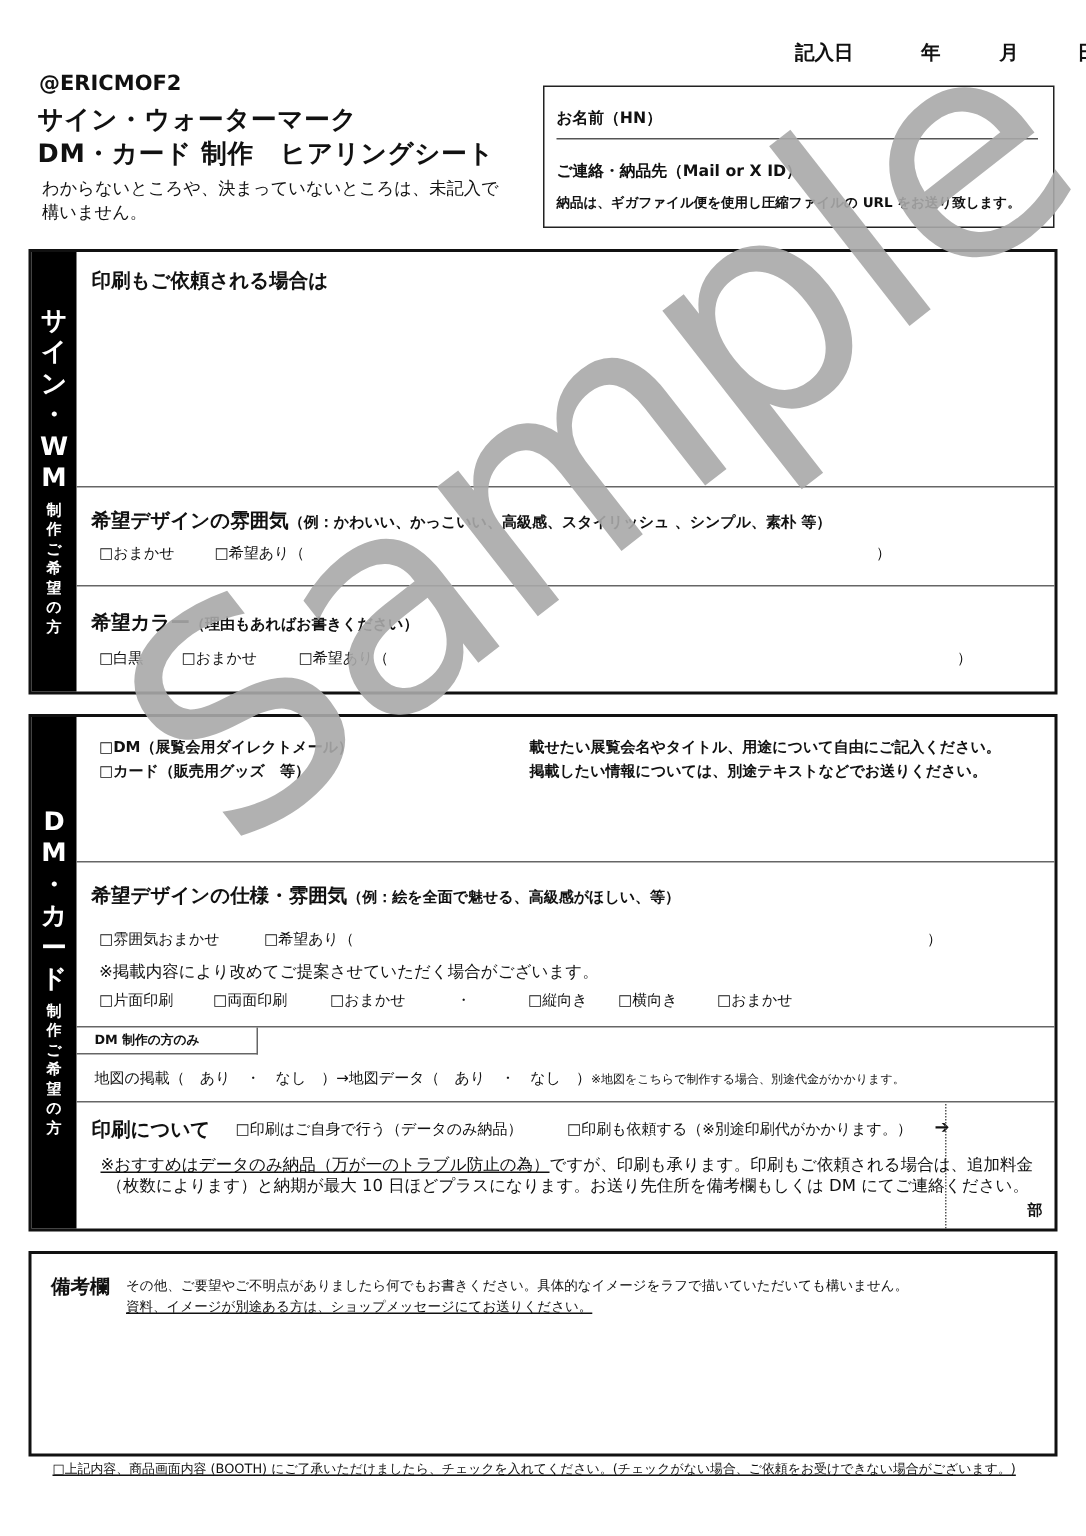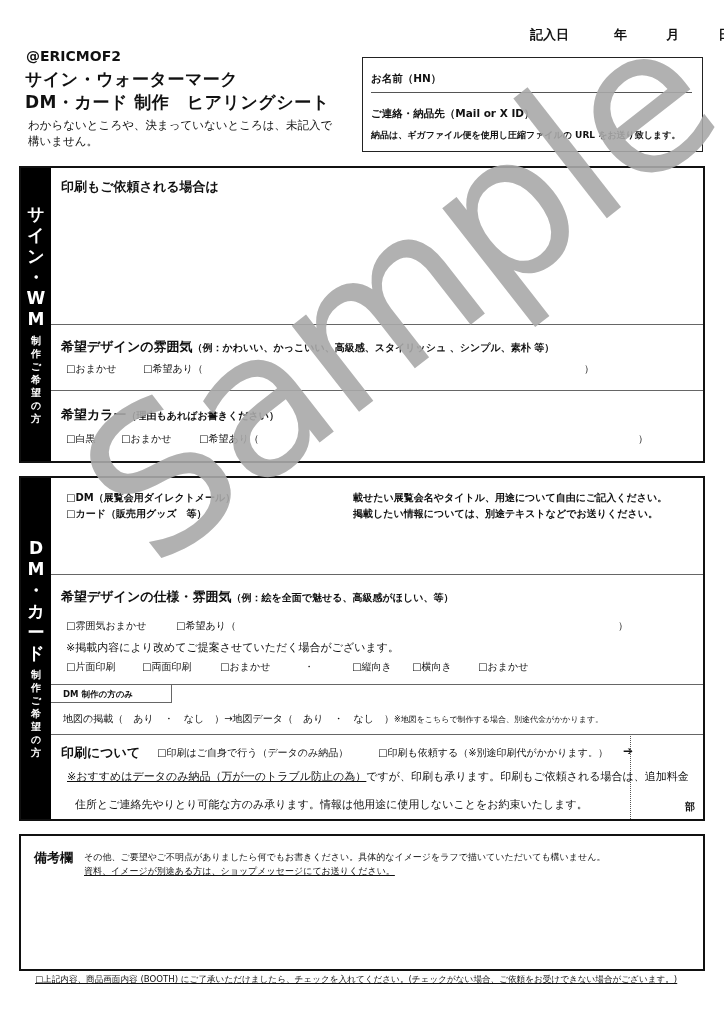--- a/index.html
+++ b/index.html
@@ -156,21 +156,21 @@
   <div class="row-line" style="top:256px;"></div>
 
   <div class="txt h" style="left:40px;top:266px;">印刷について</div>
   <div class="txt s" style="left:136px;top:268px;">□印刷はご自身で行う（データのみ納品）</div>
   <div class="txt s" style="left:357px;top:268px;">□印刷も依頼する（※別途印刷代がかかります。）</div>
   <div class="arrow" style="left:602px;top:266px;">➔</div>
   <div class="dotted-v"></div>
   <div class="txt xs" style="left:46px;top:291px;">
     <u>※おすすめはデータのみ納品（万が一のトラブル防止の為）</u><span>ですが、印刷も承ります。印刷もご依頼される場合は、追加料金</span>
   </div>
-  <div class="txt xs" style="left:54px;top:319px;">住所とご連絡先やりとり可能な方のみ承ります。情報は他用途に使用しないことをお約束いたします。</div>
+  <div class="txt xs" style="left:50px;top:305px;">（枚数によります）と納期が最大 10 日ほどプラスになります。お送り先住所を備考欄もしくは DM にてご連絡ください。</div>
   <div class="txt sb" style="left:664px;top:322px;">部</div>
 </div>
 
 <div class="abs section sec3">
   <div class="txt h" style="left:13px;top:13px;">備考欄</div>
   <div class="txt xs" style="left:63px;top:15px;font-size:9px;">その他、ご要望やご不明点がありましたら何でもお書きください。具体的なイメージをラフで描いていただいても構いません。</div>
   <div class="txt xs" style="left:63px;top:29px;font-size:9px;"><u>資料、イメージが別途ある方は、ショップメッセージにてお送りください。</u></div>
   <div class="txt xs" style="left:14px;top:138px;font-size:8.6px;"><u>□上記内容、商品画面内容 (BOOTH) にご了承いただけましたら、チェックを入れてください。(チェックがない場合、ご依頼をお受けできない場合がございます。)</u></div>
 </div>
 

